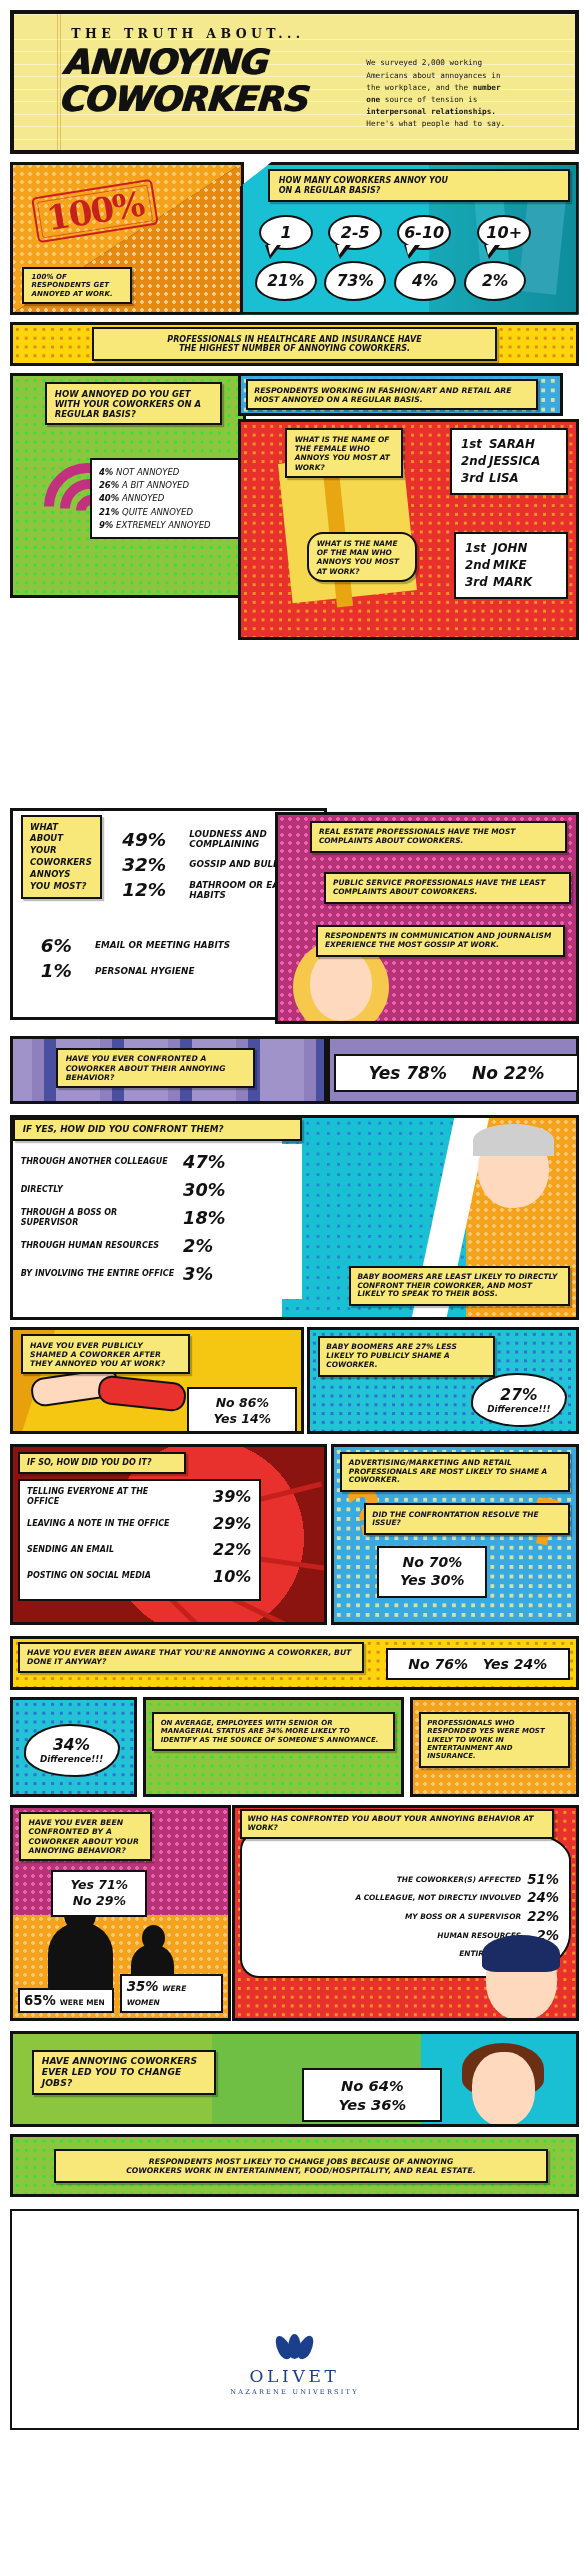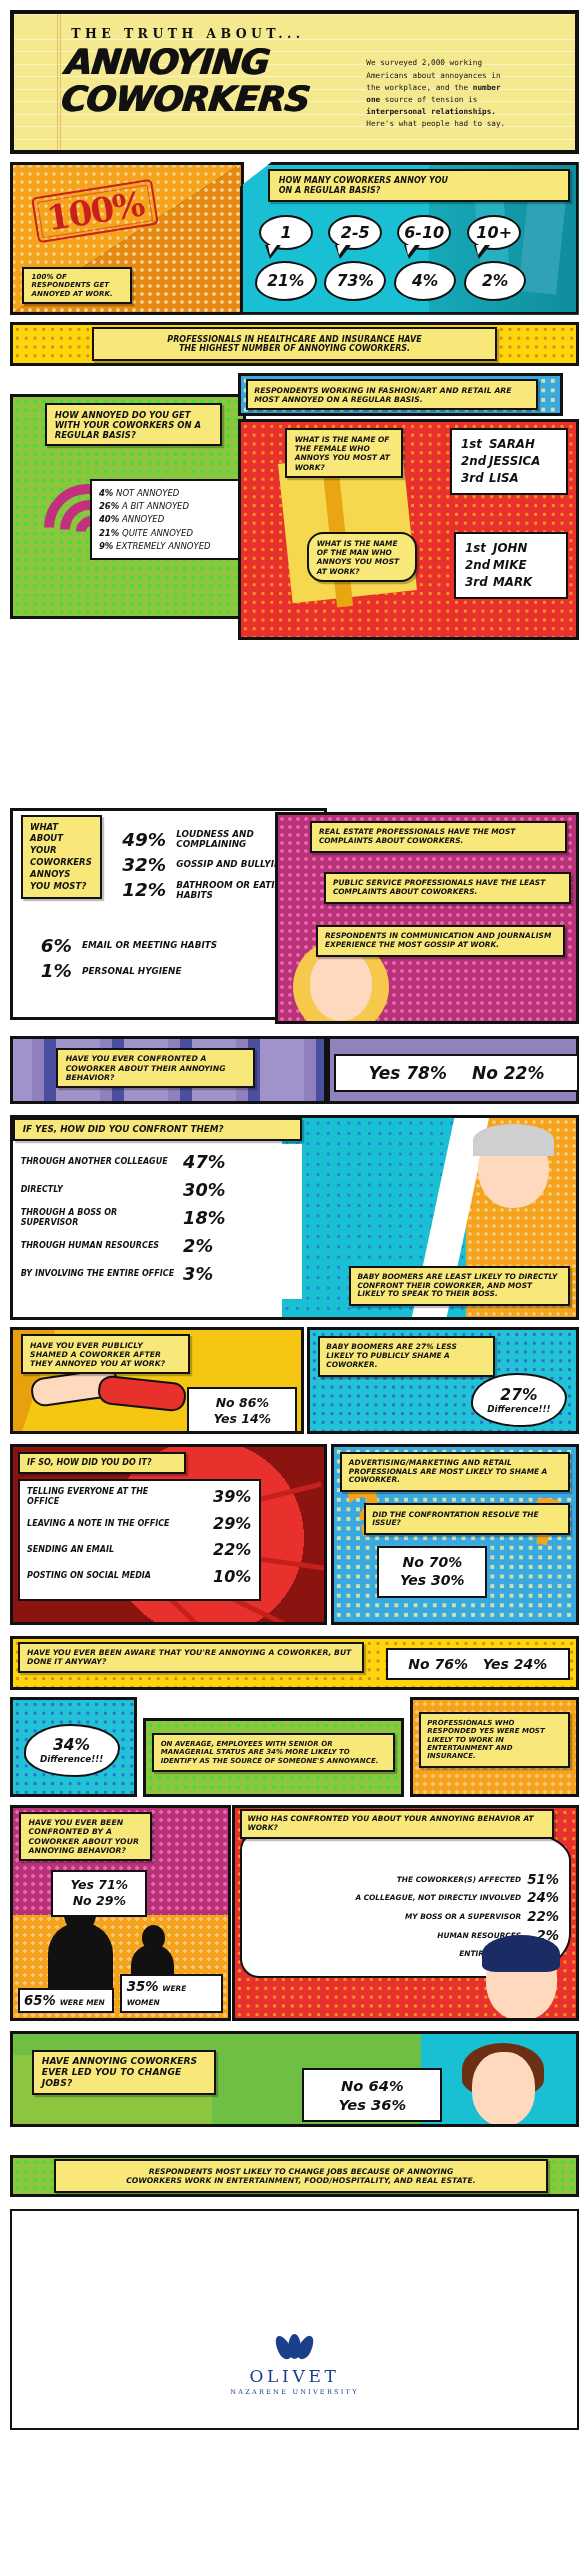--- a/index.html
+++ b/index.html
@@ -41,21 +41,20 @@
   }
   .dots-magenta {
     background-color: #b63377;
     background-image: radial-gradient(#f05fb0 28%, transparent 29%);
     background-size: 8px 8px;
   }
   .dots-green {
     background-color: #8cc63f;
     background-image: radial-gradient(#39e03a 26%, transparent 27%);
     background-size: 8.8px 8.8px;
-    margin-top: 21px;
   }
   .dots-cyan {
     background-color: #22c3d6;
     background-image: radial-gradient(#2f6fd0 26%, transparent 27%);
     background-size: 8.8px 8.8px;
   }
   .dots-red {
     background-color: #e8312c;
     background-image: radial-gradient(#f7931e 30%, transparent 31%);
     background-size: 8.8px 8.8px;
@@ -233,21 +232,21 @@
   .names-f span.r, .names-m span.r { display:inline-block; width:28px; }
 
   
   .sec5 { height: 221px; position: relative; }
   .p-white-speech {
     position: absolute; left: 0; top: 0; width: 317px; height: 212px;
     border: 3.7px solid #111; background: #fff; overflow: hidden;
   }
   .q-most { position: absolute; left: 7.4px; top: 4.4px; width: 81px; font-size: 8.5px; line-height: 11.8px; }
   .most-list { position: absolute; left: 100px; top: 17.7px; width: 206px; }
-  .most-row { display: flex; align-items: center; gap: 10px; margin-bottom: 4.4px; }
+  .most-row { display: flex; align-items: center; gap: 23px; margin-bottom: 4.4px; }
   .most-row .pct { font-style: italic; font-weight: 900; font-size: 18.4px; min-width: 53px; text-align: right; }
   .most-row .lbl { font-style: italic; font-weight: 600; font-size: 8.8px; line-height: 10.3px; }
   .most-list2 { position: absolute; left: 17.7px; top: 124px; width: 221px; }
   .most-list2 .most-row .pct { font-size: 18.4px; min-width: 41px; }
   .p-magenta {
     position: absolute; left: 265px; top: 4.4px; right: 0; height: 212px;
     border: 3.7px solid #111; overflow: hidden;
   }
   .girl-head{ position:absolute; left:14.7px; bottom:-13.3px; width:96px; height:96px; border-radius:50%; background:#f6c84c; }
   .girl-face{ position:absolute; left:32px; bottom:0px; width:62px; height:71px; border-radius:46% 46% 50% 50%; background:#ffd9bd; }
@@ -333,21 +332,21 @@
   .sec12 { height: 219px; position: relative; }
   .p12a { position:absolute; left:0; top:0; width:221px; height:216px; border:3.7px solid #111; overflow:hidden; }
   .p12a .topmag { position:absolute; left:0; right:0; top:0; height:107px; }
   .p12a .botorg { position:absolute; left:0; right:0; top:107px; bottom:0; }
   .sil-m{ position:absolute; left:35px; bottom:25px; width:65px; height:71px; background:#111; border-radius:32px 32px 5.9px 5.9px; }
   .sil-m::before{content:"";position:absolute;left:16px;top:-25px;width:32px;height:35px;border-radius:50%;background:#111;}
   .sil-w{ position:absolute; left:118px; bottom:25px; width:43px; height:49px; background:#111; border-radius:22px 22px 4.4px 4.4px; }
   .sil-w::before{content:"";position:absolute;left:10.3px;top:-19px;width:23.6px;height:26.5px;border-radius:50%;background:#111;}
   .q-been { position:absolute; left: 5.9px; top: 4.4px; width: 133px; font-size: 7.7px; }
   .ans-been { position:absolute; left: 38px; top: 62px; width: 96px; font-size: 12.5px; line-height: 16px; text-align:center; }
-  .men-box { position:absolute; left: 4.4px; bottom: 4.4px; width: 96px; background:#fff; border:2.9px solid #111; padding:2.9px 4.4px; font-style:italic; }
+  .men-box { position:absolute; left: 4.4px; bottom: 4.4px; width: 96px; background:#fff; border:2.9px solid #111; padding:2.9px 4.4px; }
   .women-box { position:absolute; left: 107px; bottom: 4.4px; width: 103px; background:#fff; border:2.9px solid #111; padding:2.9px 4.4px; font-style:italic; }
   .men-box .pct, .women-box .pct { font-weight:900; font-size: 13.3px; }
   .men-box .lbl, .women-box .lbl { font-weight:700; font-size: 7.4px; }
   .p12b { position:absolute; left:222px; top:0; right:0; height:216px; border:3.7px solid #111; overflow:hidden; }
   .p12b .redbg{ position:absolute; inset:0; }
   .who-bubble { position:absolute; left: 4.4px; top: 23.6px; right: 4.4px; height: 147px; background:#fff; border:2.9px solid #111;
      border-radius: 19px 52px 66px 19px / 19px 29.4px 44px 19px; padding: 7.4px 10.3px 7.4px 7.4px; }
   .q-who { position:absolute; left: 4.4px; top: 1.5px; right: 22px; font-size: 7.4px; padding: 4.4px 5.9px; z-index: 3; }
   .who-row { display:flex; align-items:center; justify-content:flex-end; gap:5.9px; margin-bottom: 3.7px; }
   .who-row .lbl{ font-style:italic; font-weight:600; font-size: 7.4px; text-align:right; }
@@ -431,21 +430,21 @@
             <span class="tail">
               <i></i>
             </span>
           </div>
         <div class="bub oval" style="left:144px;">
             <span>6-10</span>
             <span class="tail">
               <i></i>
             </span>
           </div>
-        <div class="bub oval" style="left:214px;">
+        <div class="bub oval" style="left:224px;">
             <span>10+</span>
             <span class="tail">
               <i></i>
             </span>
           </div>
       </div>
       <div class="bub-row r2">
         <div class="bub cloud" style="left:1.5px;">21%</div>
         <div class="bub cloud" style="left:71px;">73%</div>
         <div class="bub cloud" style="left:141px;">4%</div>

